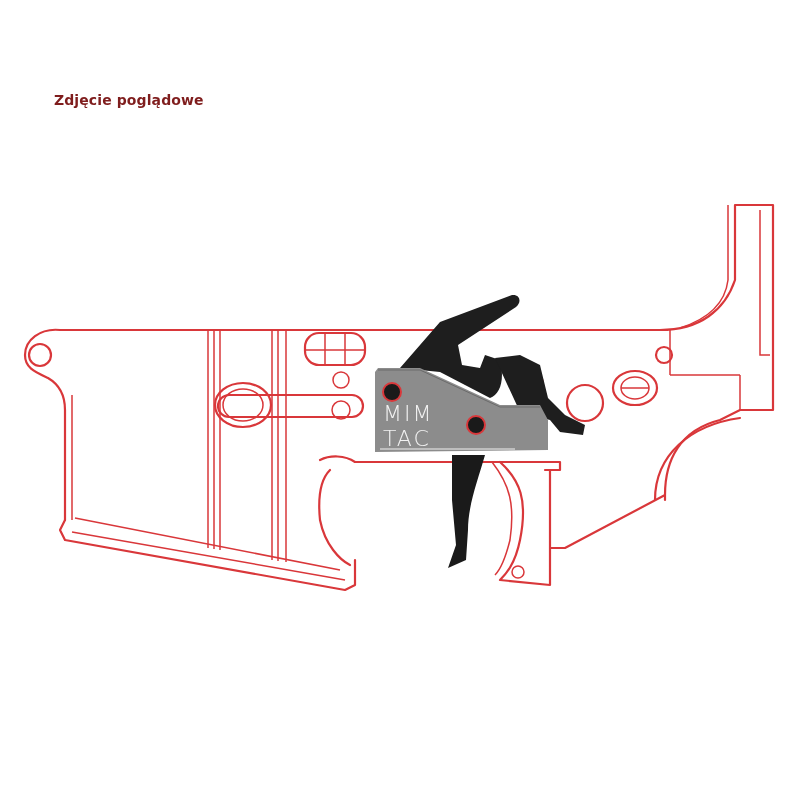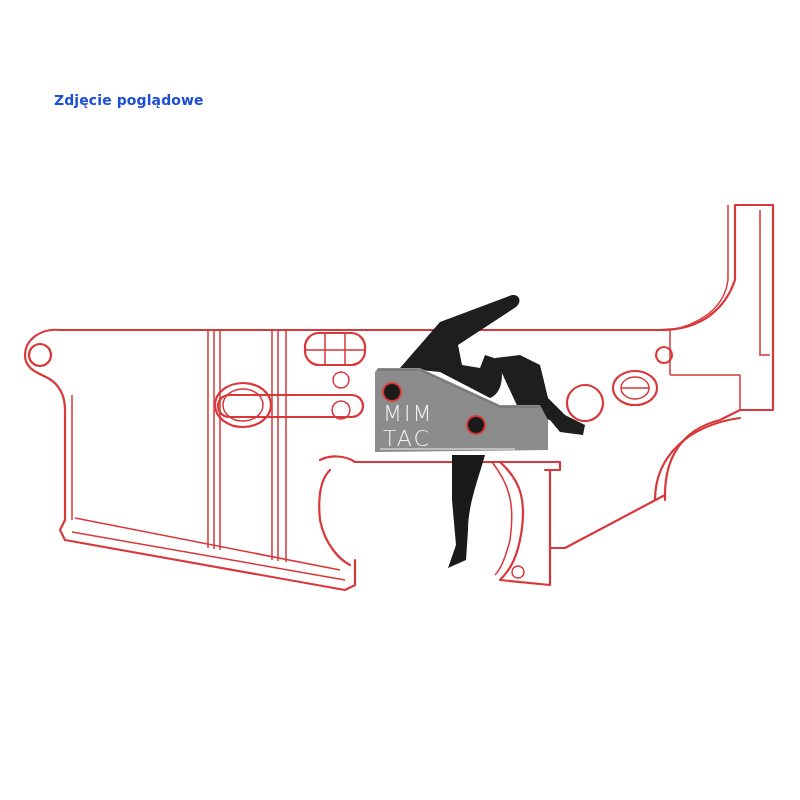--- a/index.html
+++ b/index.html
@@ -1,17 +1,17 @@
 <!DOCTYPE html>
 <html><head>
 <meta charset="utf-8">
 <style>
   html, body { margin:0; padding:0; background:#ffffff; }
   body { width:800px; height:800px; position:relative; overflow:hidden; font-family:"DejaVu Sans", sans-serif; }
-  .caption { position:absolute; left:54px; top:92px; font-size:14px; font-weight:bold; color:#1d4ed8; letter-spacing:0.1px; }
+  .caption { position:absolute; left:54px; top:92px; font-size:14px; font-weight:bold; color:#7f1d1d; letter-spacing:0.1px; }
   .art { position:absolute; left:0; top:0; width:800px; height:800px; }
   .r { fill:none; stroke:#d9373a; stroke-width:2.2; stroke-linejoin:round; stroke-linecap:round; }
   .r2 { fill:none; stroke:#d9373a; stroke-width:1.5; }
   .brand { font-family:"DejaVu Sans", sans-serif; font-weight:200; fill:#f2f2f2; font-size:22px; letter-spacing:2px; }
 </style>
 </head>
 <body>
 
 <div class="caption">Zdjęcie poglądowe</div>
 

